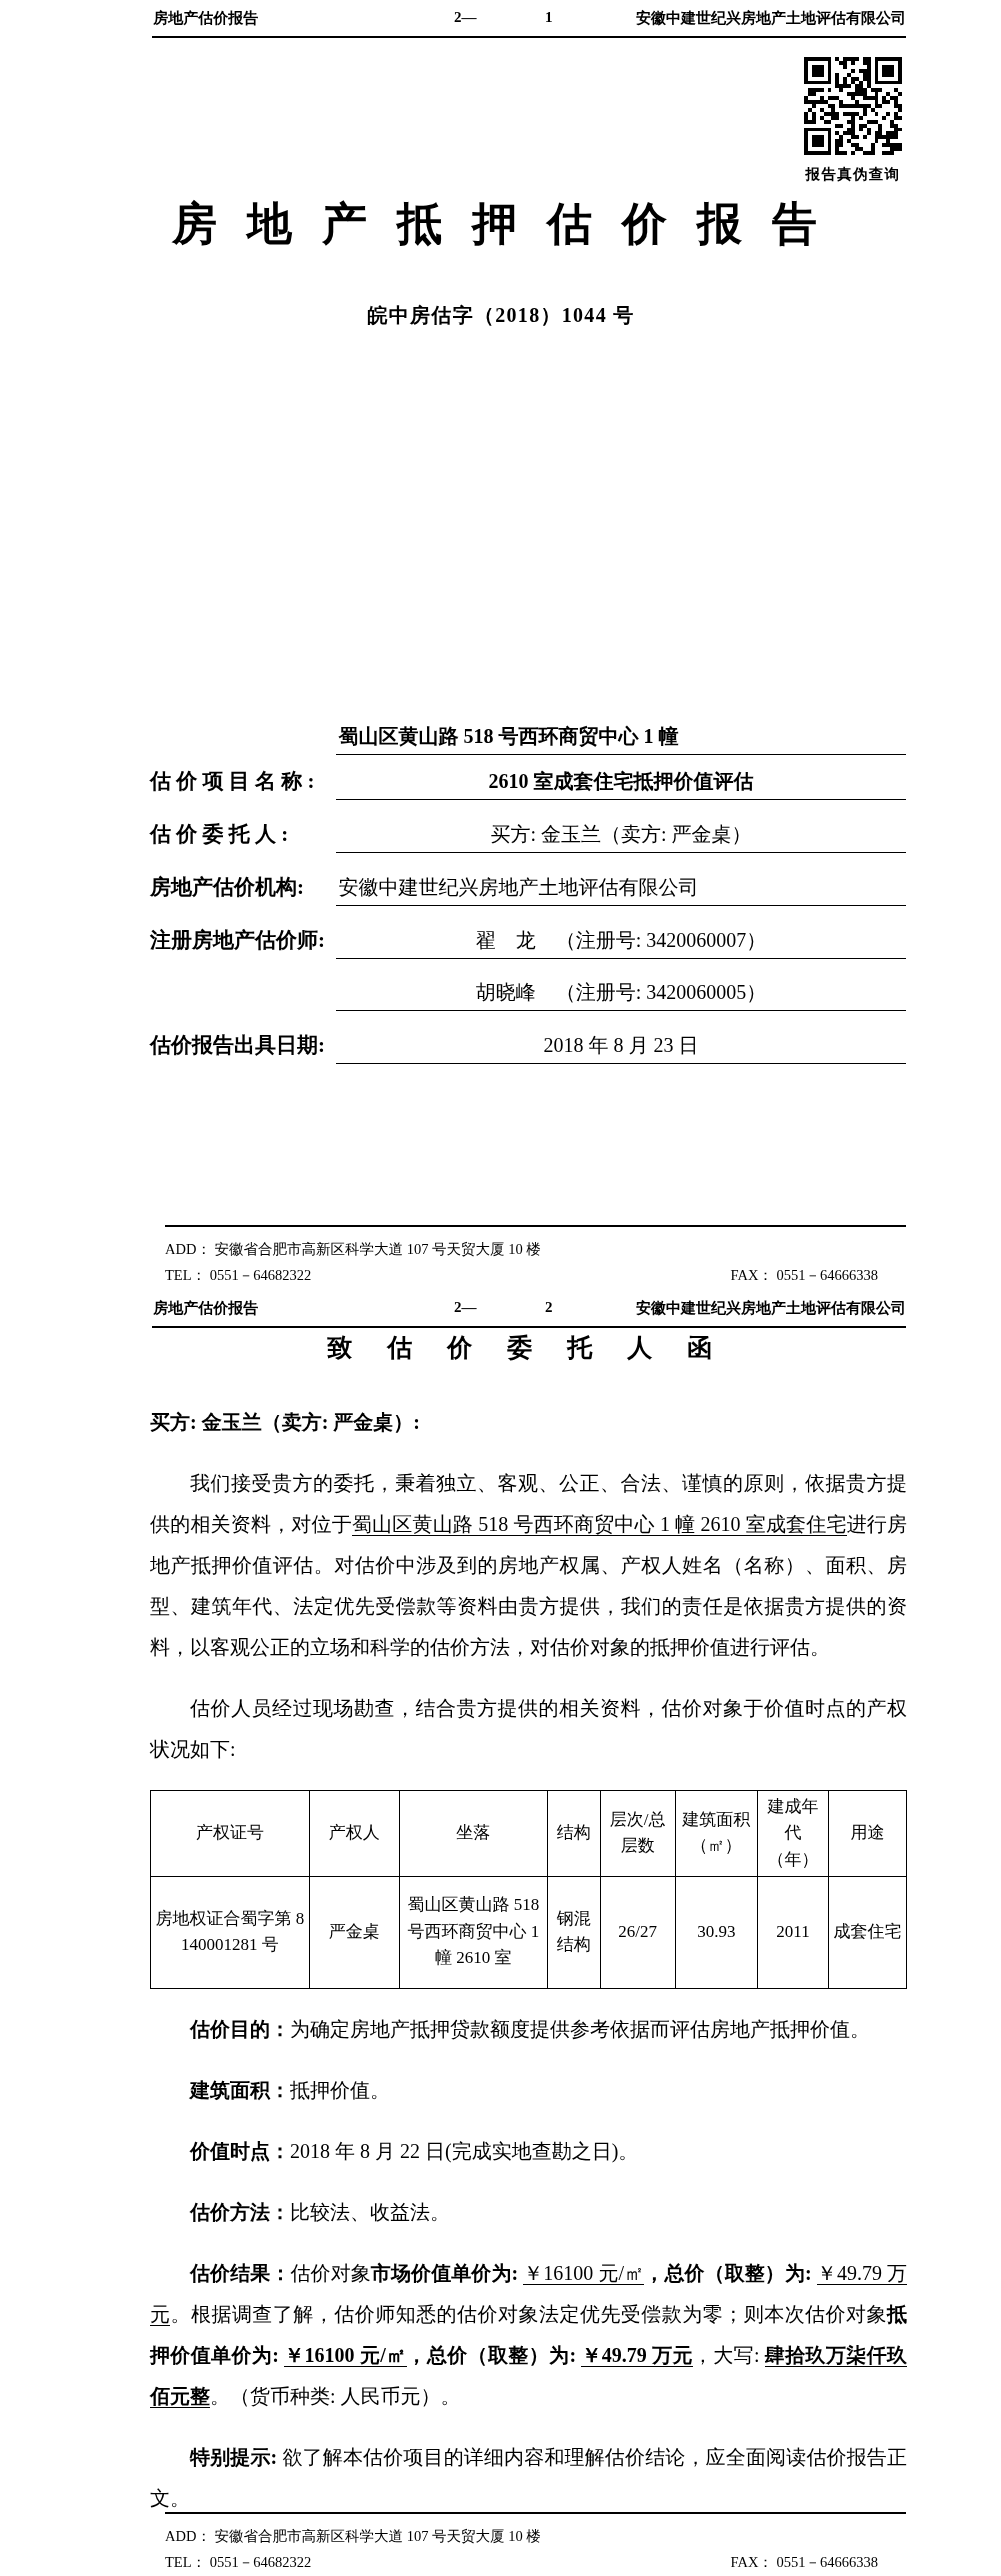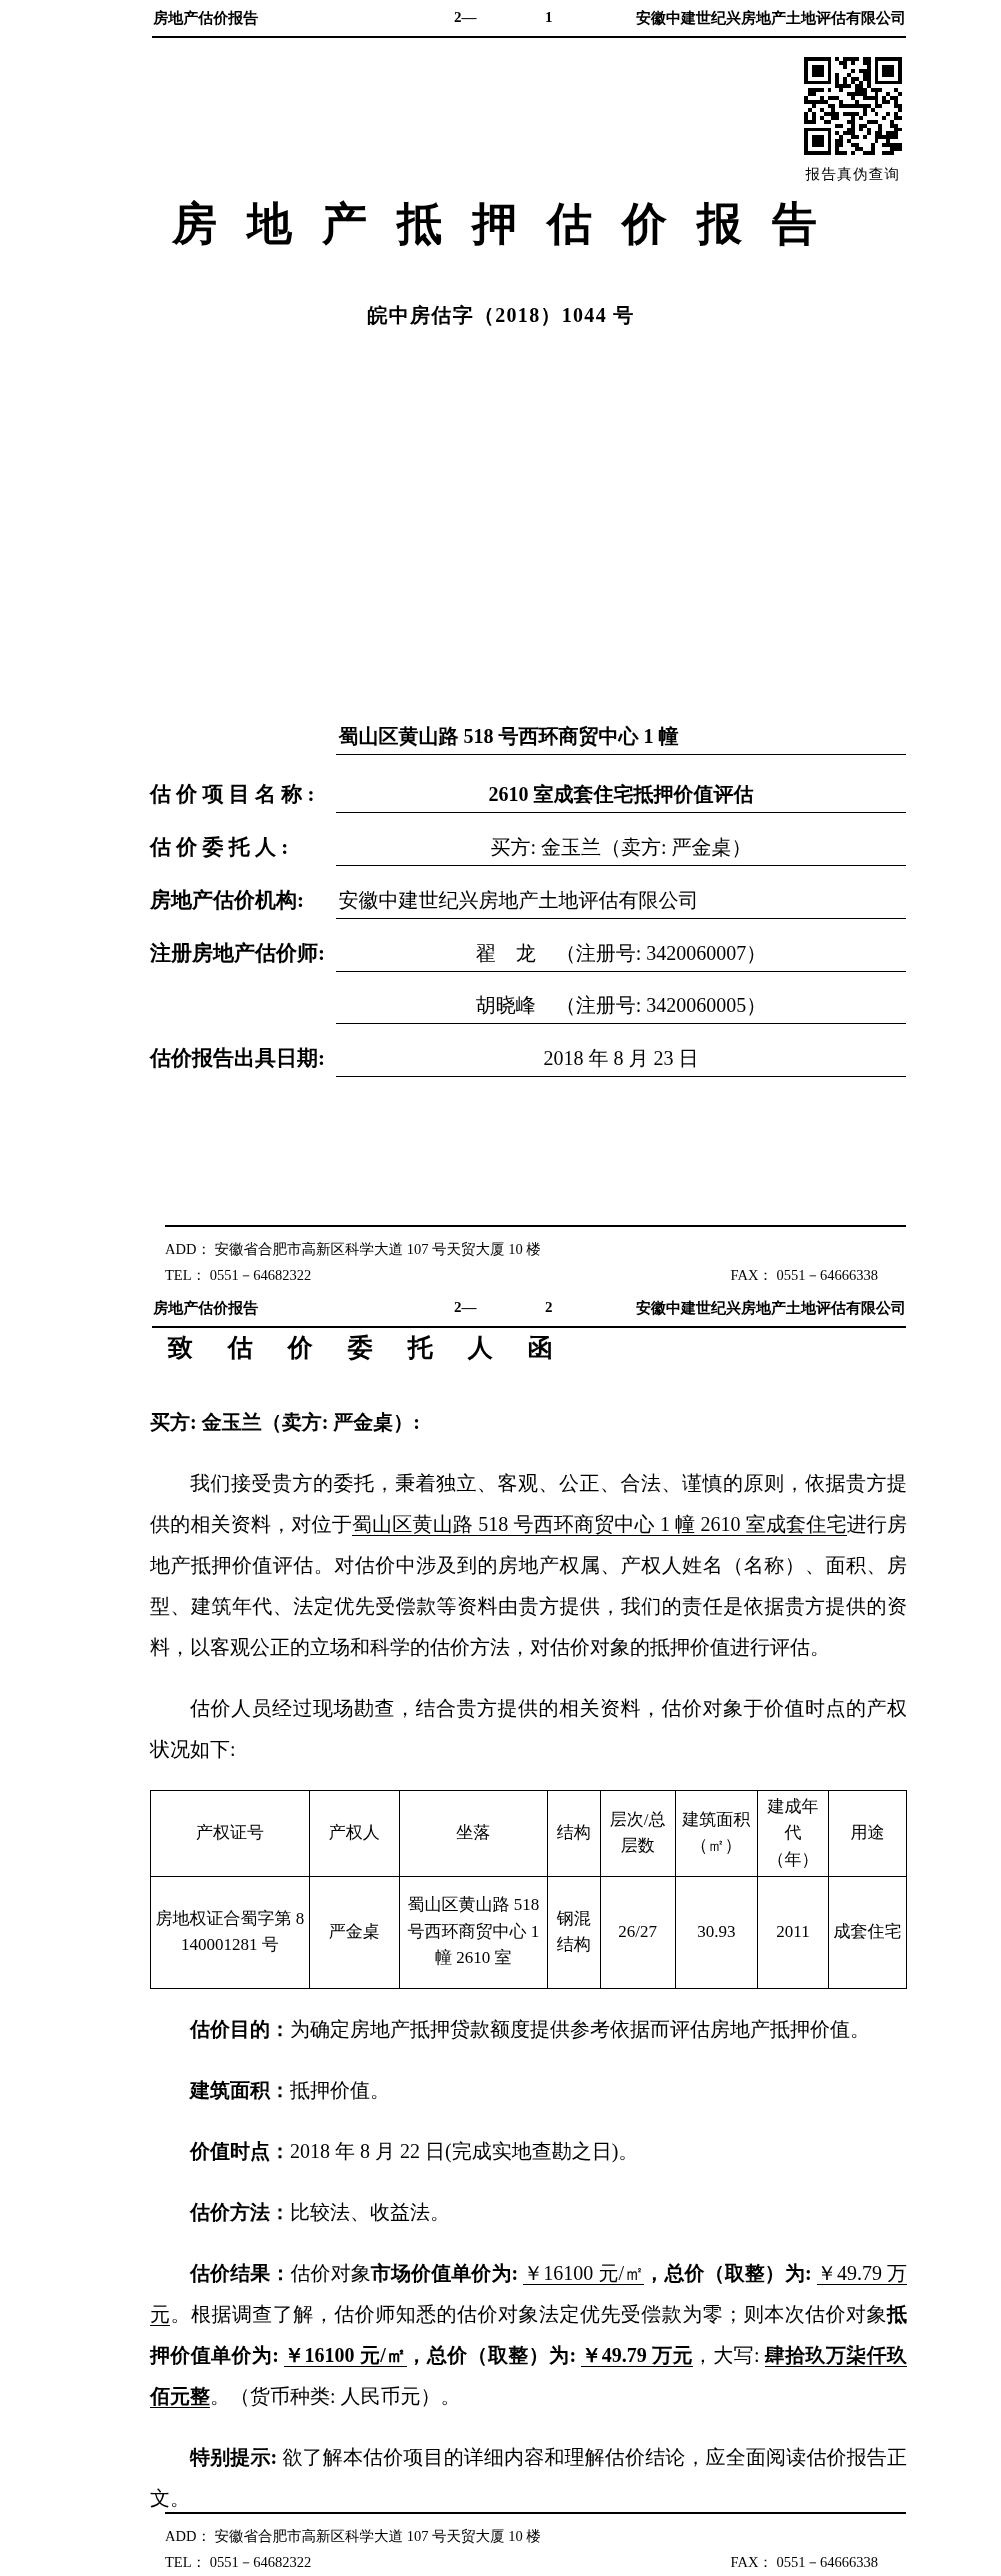--- a/index.html
+++ b/index.html
@@ -15,37 +15,37 @@
   #p1-hdr{top:7.6px;}
   #p2-hdr{top:1298px;}
   .ftr{position:absolute;left:165px;right:96px;border-top:2.5px solid #000;
        padding-top:8.8px;font-size:14.5px;line-height:26px;background:#fff;}
   .ftr .row2{display:flex;}
   .ftr .fax{margin-left:auto;margin-right:28px;}
   #p1-ftr{top:1225px;}
   #p2-ftr{top:2512px;}
   
   #qr-wrap{position:absolute;top:57px;right:99px;width:100px;text-align:center;}
-  #qr-caption{margin-top:7.6px;font-size:14.5px;font-weight:normal;white-space:nowrap;letter-spacing:1.3px;}
+  #qr-caption{margin-top:7.6px;font-size:14.5px;font-weight:bold;white-space:nowrap;letter-spacing:1.3px;}
   #title{position:absolute;top:194px;left:0;width:100%;text-align:center;
          font-size:45px;font-weight:bold;letter-spacing:30px;padding-left:17px;box-sizing:border-box;}
   #report-no{position:absolute;top:302px;left:0;width:100%;text-align:center;
              font-size:20px;font-weight:bold;letter-spacing:1.3px;}
   #form{position:absolute;top:719px;left:150px;right:96px;}
   .frow{display:flex;margin-bottom:16px;align-items:flex-end;}
   .flabel{font-size:21px;font-weight:bold;min-width:186px;white-space:nowrap;line-height:37px;}
   .fval{flex:1;min-width:0;}
   .vline{border-bottom:1.9px solid #000;font-size:20px;line-height:35px;padding:0 2.5px;}
-  .vline + .vline{margin-top:22px;}
+  .vline + .vline{margin-top:9px;}
   .vline.center{text-align:center;}
   .vline.b{font-weight:bold;}
   
   #letter{position:absolute;top:1328px;left:150px;right:95px;
           font-size:20px;line-height:41px;text-align:justify;}
-  #letter-title{font-size:25px;font-weight:bold;letter-spacing:35px;
+  #letter-title{text-align:center;font-size:25px;font-weight:bold;letter-spacing:35px;
                 padding-left:17.7px;line-height:39px;margin-bottom:35px;white-space:nowrap;}
   .salutation{font-weight:bold;}
   .para{text-indent:2em;}
   .addr-hl{font-weight:normal;border-bottom:1.9px solid #000;}
   table{width:100%;border-collapse:collapse;margin:14px 0 10px;
         font-size:17px;line-height:26.5px;text-align:center;border:1.9px solid #000;table-layout:fixed;}
   th,td{border:1.3px solid #000;font-weight:normal;padding:2.5px 3.8px;vertical-align:middle;word-break:break-all;}
   th{height:61px;}
   td{height:106px;}
   .item{text-indent:2em;}

